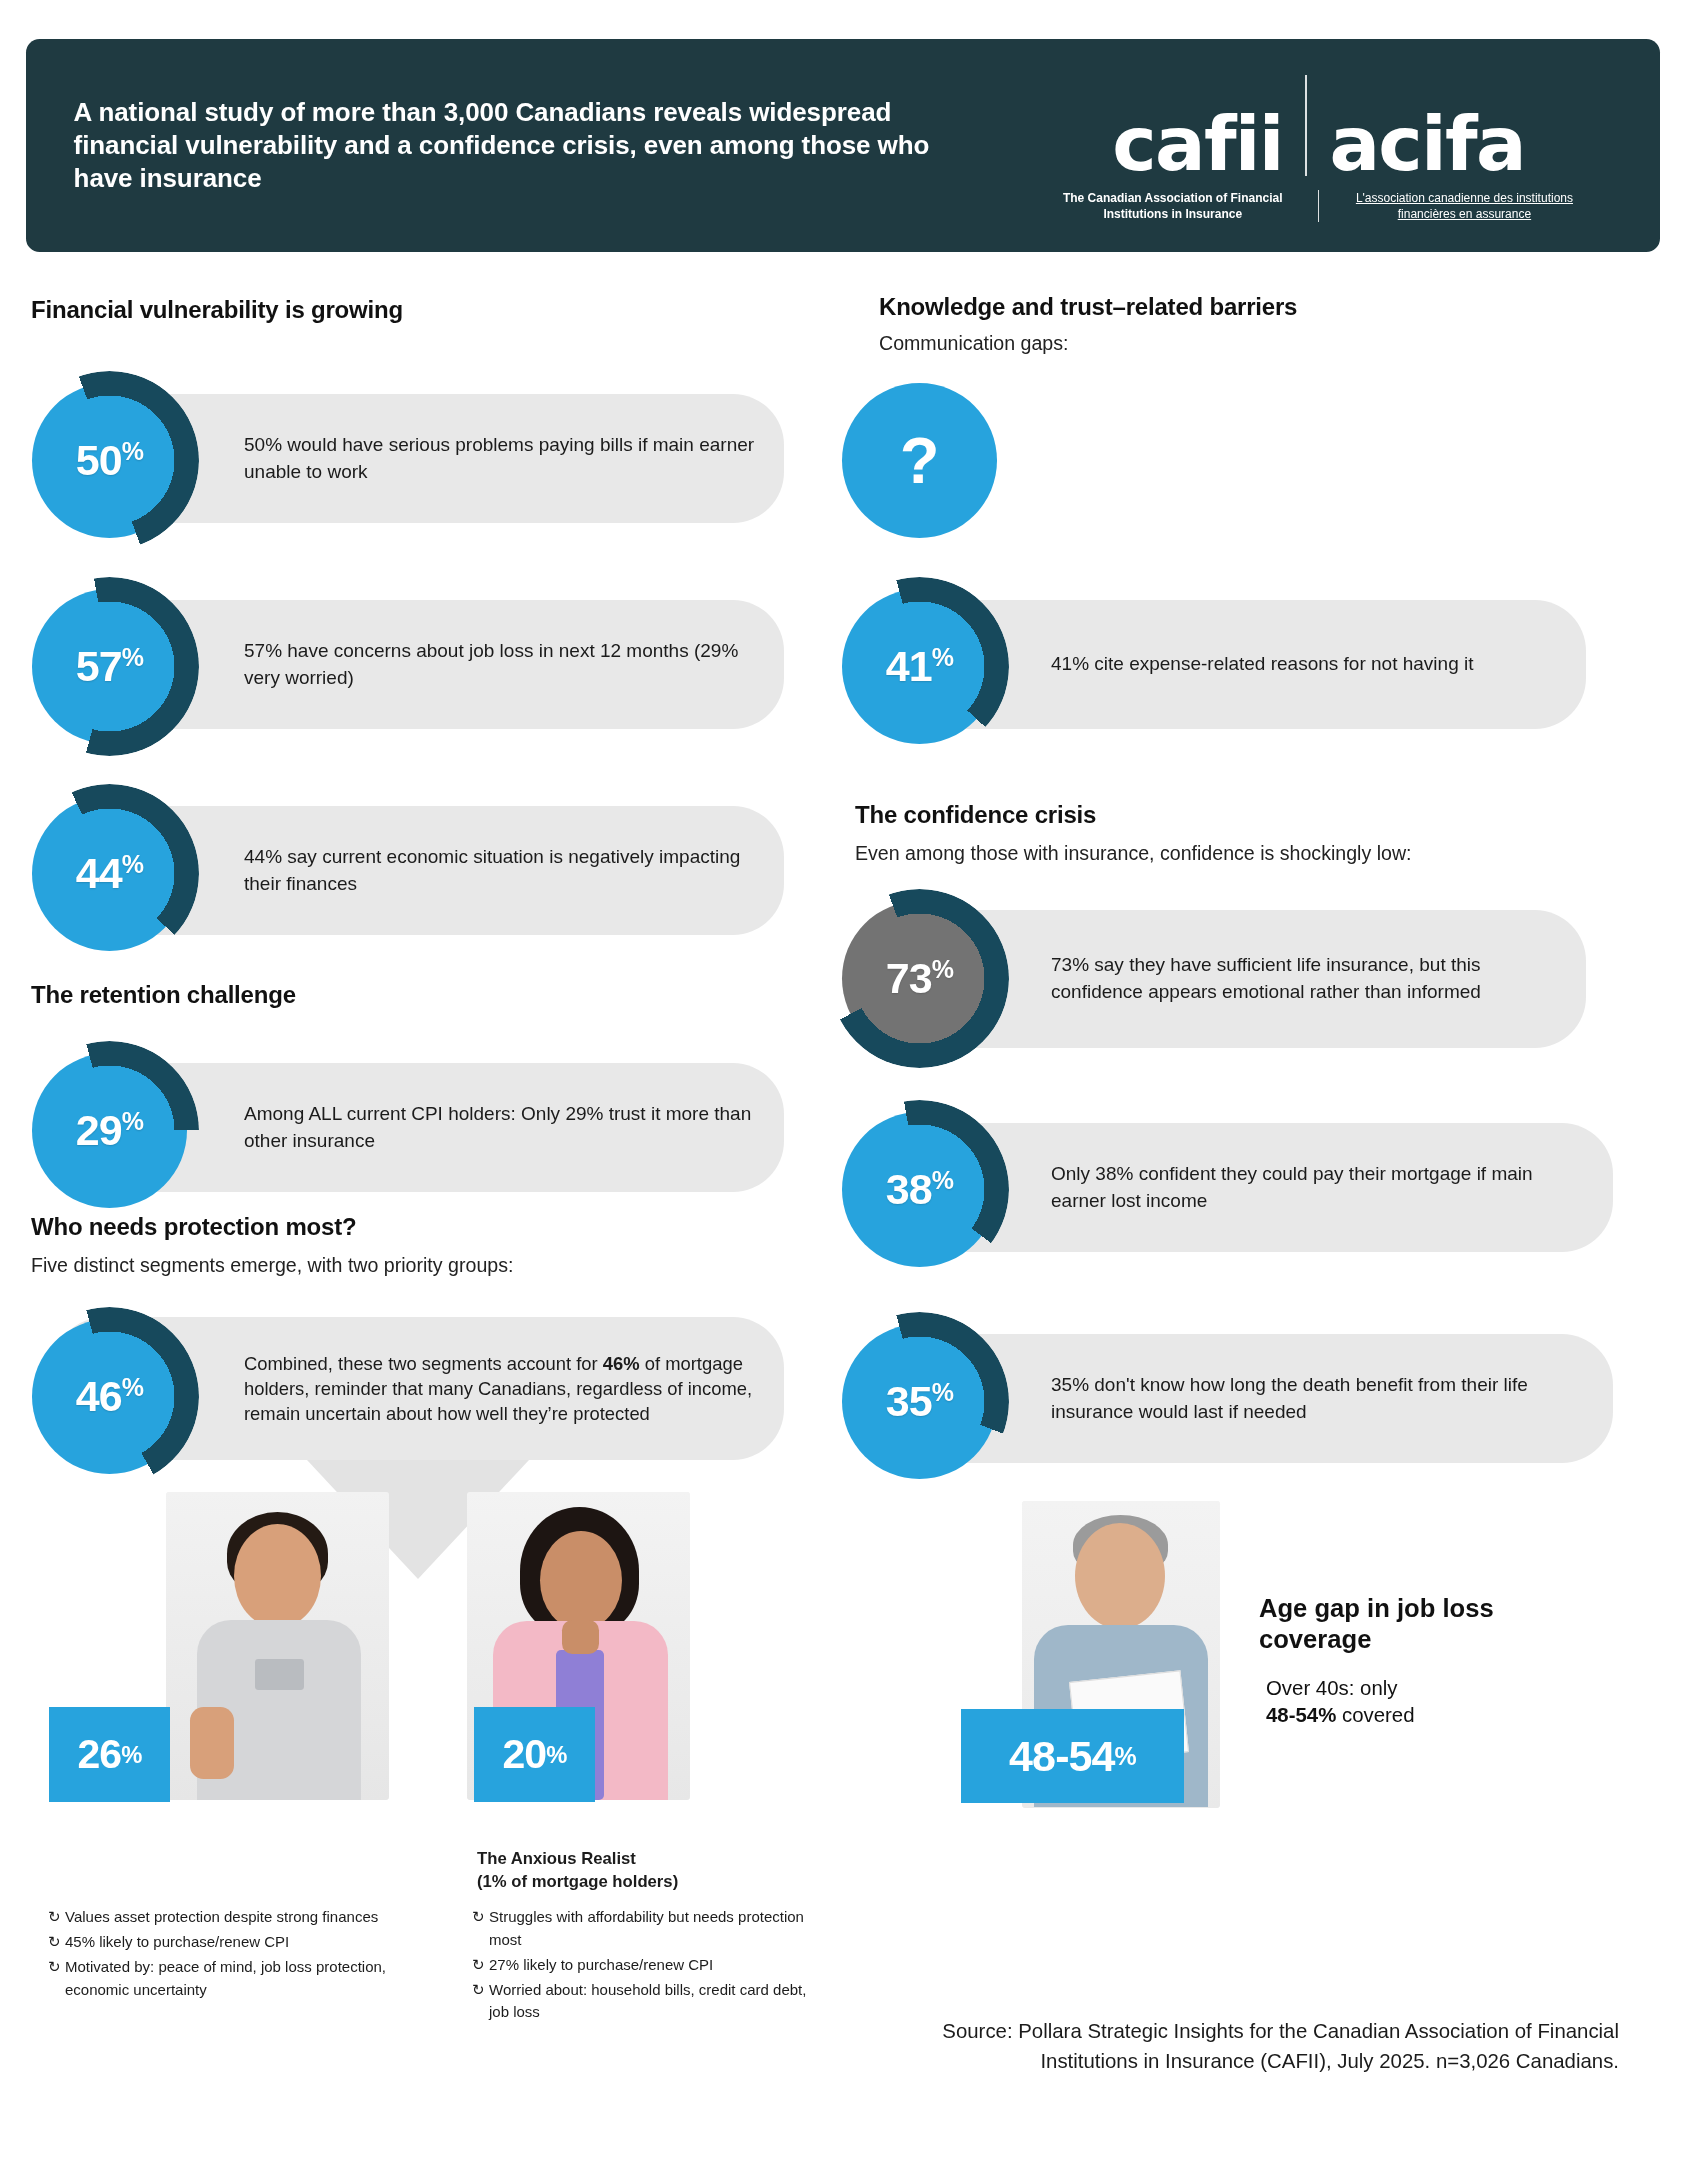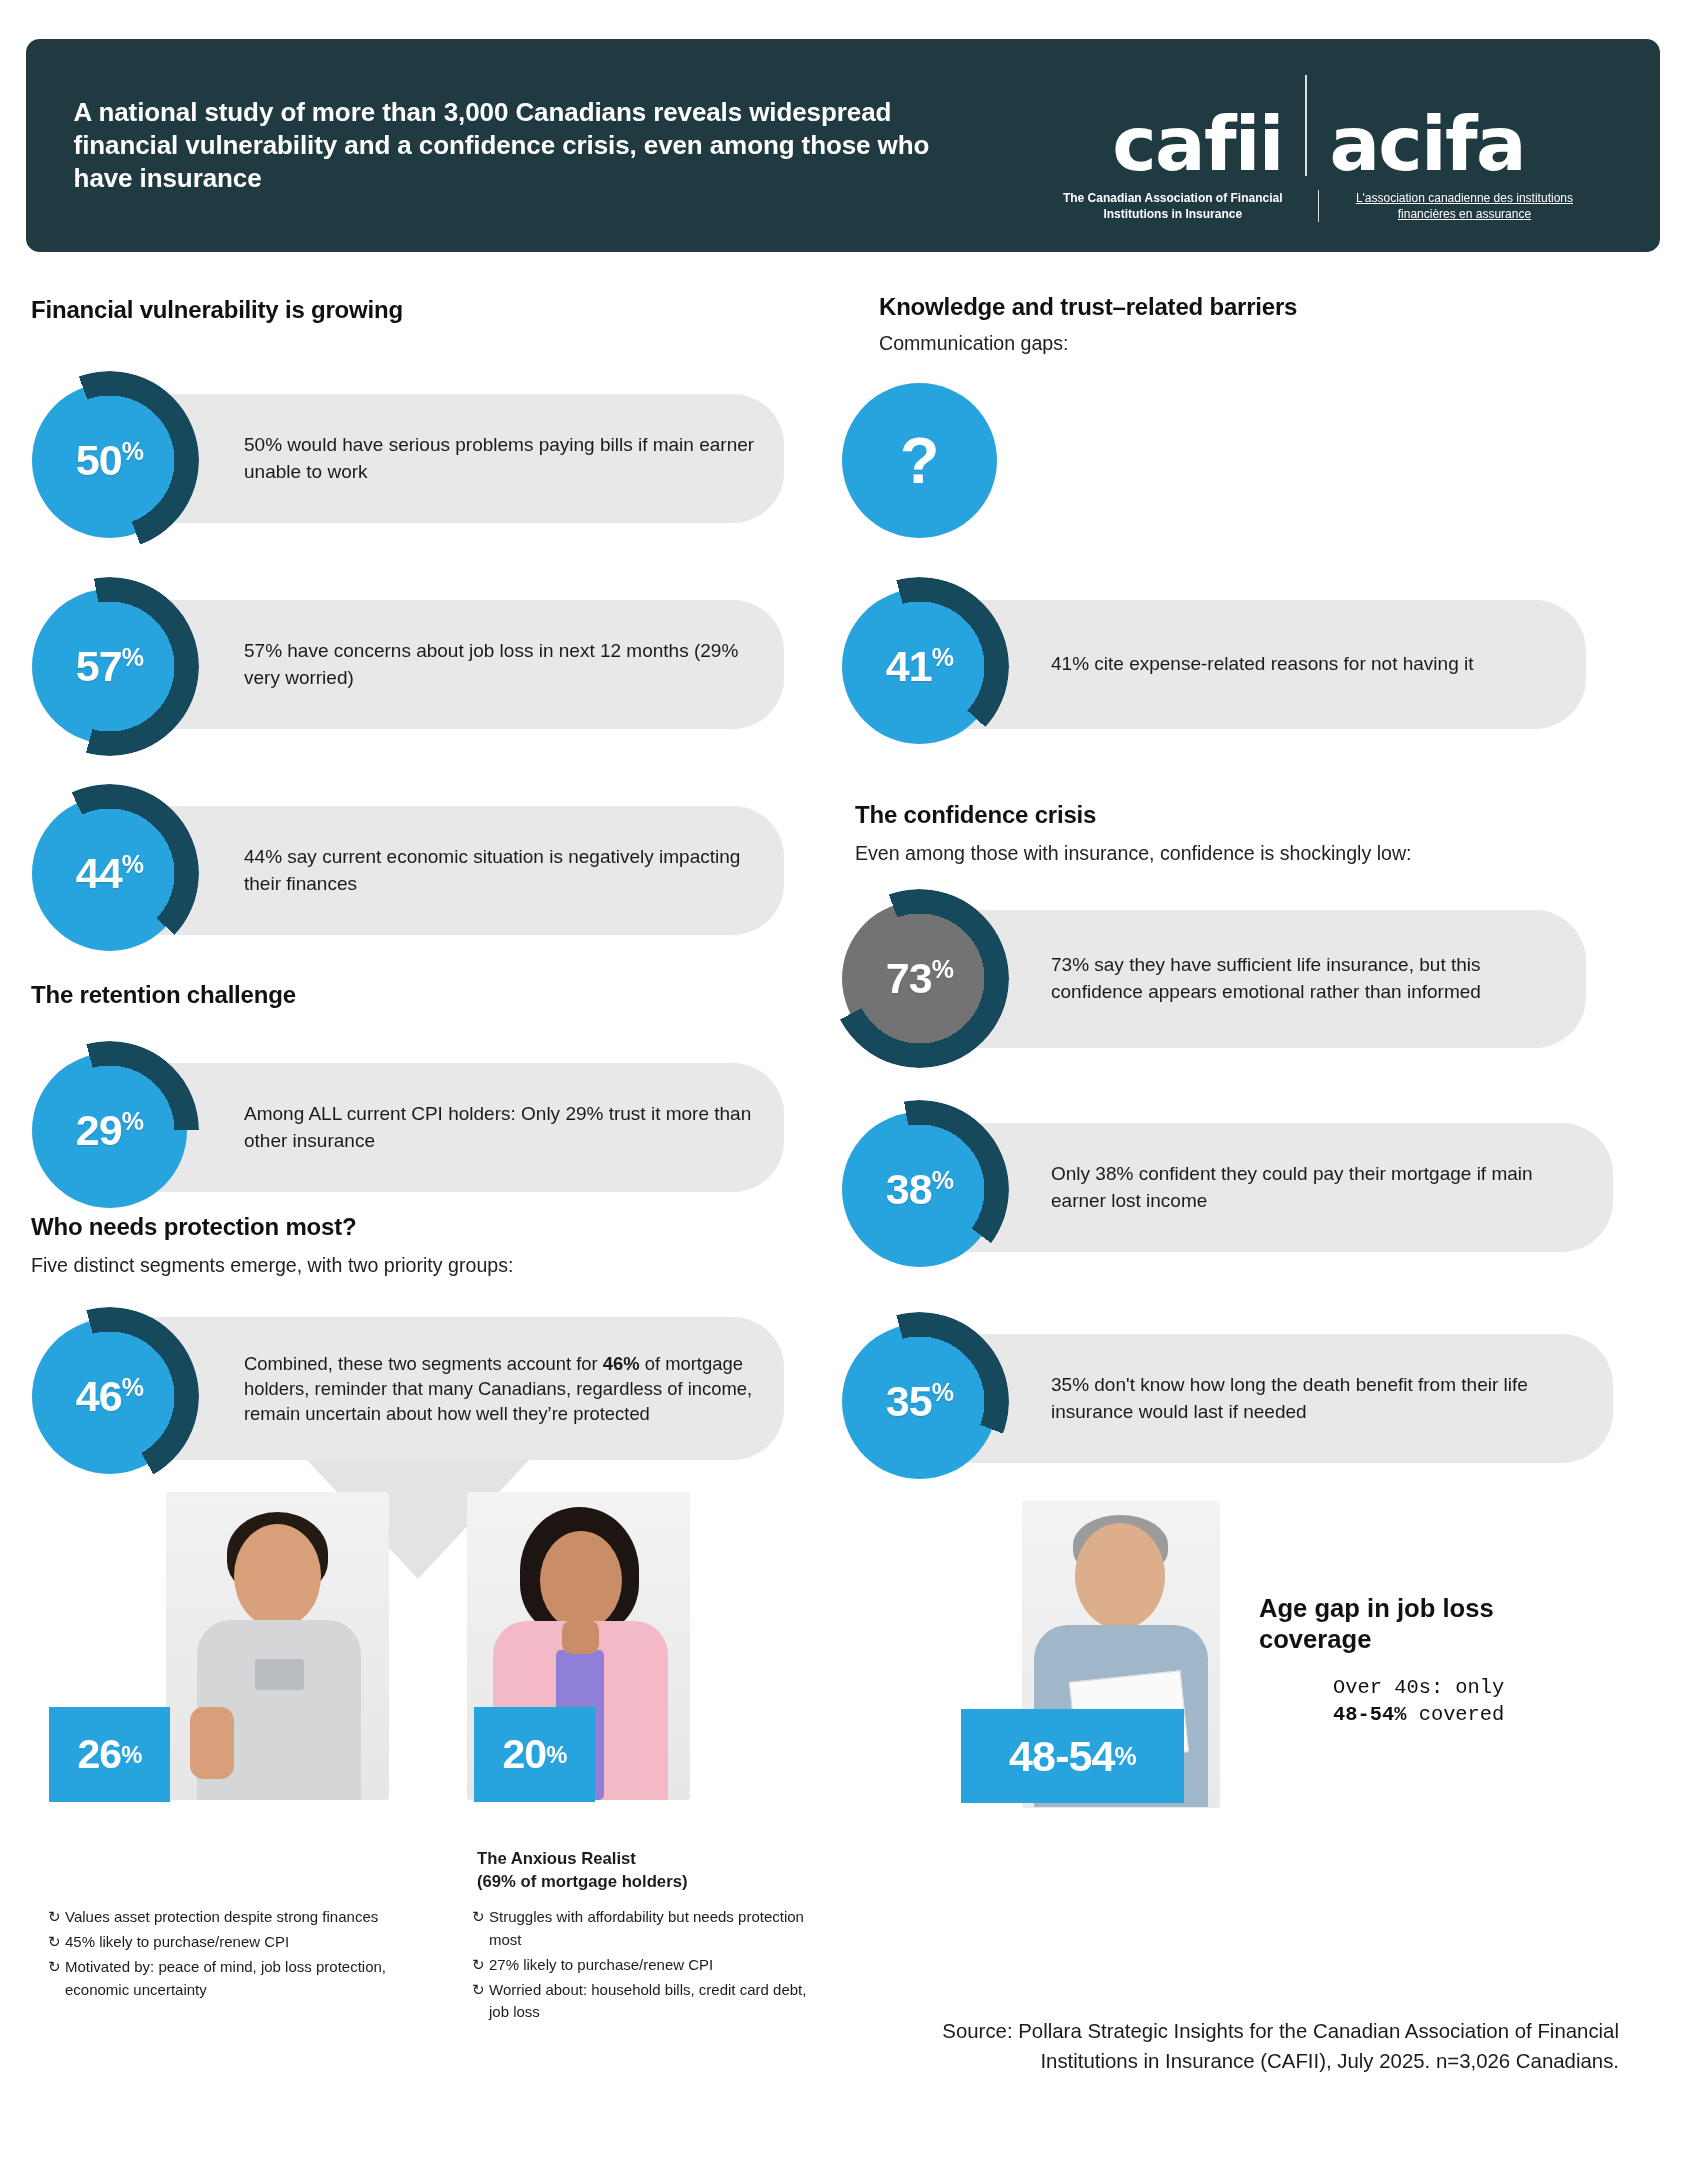--- a/index.html
+++ b/index.html
@@ -284,21 +284,21 @@
     <div class="ph-body" style="left:25.6px; top:129px; width:175px; height:179px; background:#f3b9c6;"></div>
     <div style="position:absolute; left:89px; top:158px; width:48px; height:150px; background:#8f7fd6; border-radius:5.1px;"></div>
     <div style="position:absolute; left:95px; top:128px; width:37px; height:34px; background:#c98e68; border-radius:10.2px;"></div>
   </div>
   <div class="badge" style="left:474px; top:1707px; width:121px; height:95px; font-size:41px;">
     <span>20</span>
       <sup>%</sup>
   </div>
   <div class="seg-name" style="left:477px; top:1848px; width:358px;">
     <div>The Anxious Realist</div>
-    <div>(69% of mortgage holders)</div>
+    <div>(1% of mortgage holders)</div>
   </div>
   <div class="bullets" style="left:472px; top:1906px; width:341px;">
     <div class="b">
         <span class="mark">↻</span>
         <span class="txt">Struggles with affordability but needs  protection most</span>
       </div>
     <div class="b">
         <span class="mark">↻</span>
         <span class="txt">27% likely to purchase/renew CPI</span>
       </div>
@@ -355,21 +355,21 @@
     <div class="ph-hair" style="left:51px; top:13.6px; width:95px; height:60px; background:#9b9b9b;"></div>
     <div class="ph-head" style="left:53px; top:22px; width:90px; height:106px; background:#dcae8c;"></div>
     <div class="ph-body" style="left:12px; top:124px; width:174px; height:182px; background:#9fb7c9;"></div>
     <div style="position:absolute; left:51px; top:175px; width:112px; height:82px; background:#fafafa; transform:rotate(-6deg); border:0.9px solid #ddd;"></div>
   </div>
   <div class="badge" style="left:961px; top:1709px; width:223px; height:94px; font-size:43px;">
     <span>48-54</span>
       <sup>%</sup>
   </div>
   <div class="age-title" style="left:1259px; top:1593px; width:307px;">Age gap in job loss coverage</div>
-  <div class="age-sub" style="left:1333px; top:1675px; width:324px;font-family:Liberation Mono, monospace;">
+  <div class="age-sub" style="left:1266px; top:1675px; width:324px;">
     <div>Over 40s: only</div>
     <div><b>48-54%</b><span> covered</span></div>
   </div>
 
   <div class="source" style="left:852px; top:2017px; width:767px;">Source: Pollara Strategic Insights for the Canadian Association of Financial Institutions in Insurance (CAFII), July 2025. n=3,026 Canadians.</div>
 
 </div>
 
 
 </body></html>

